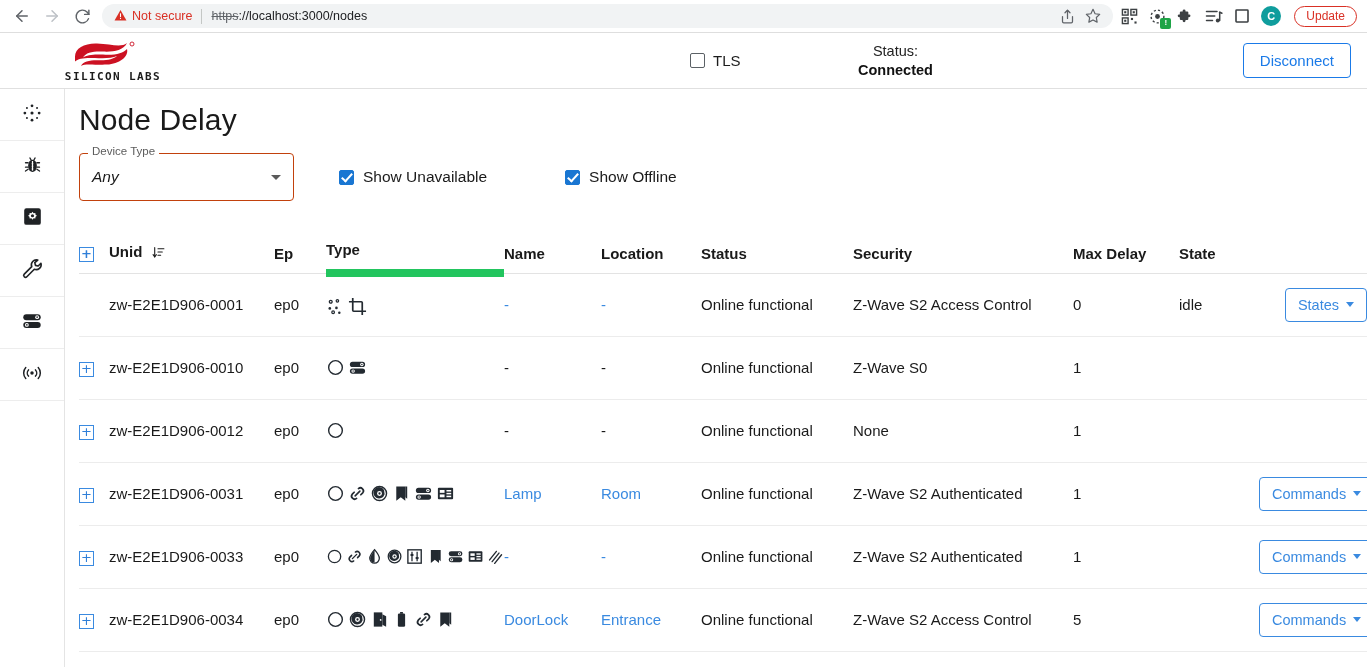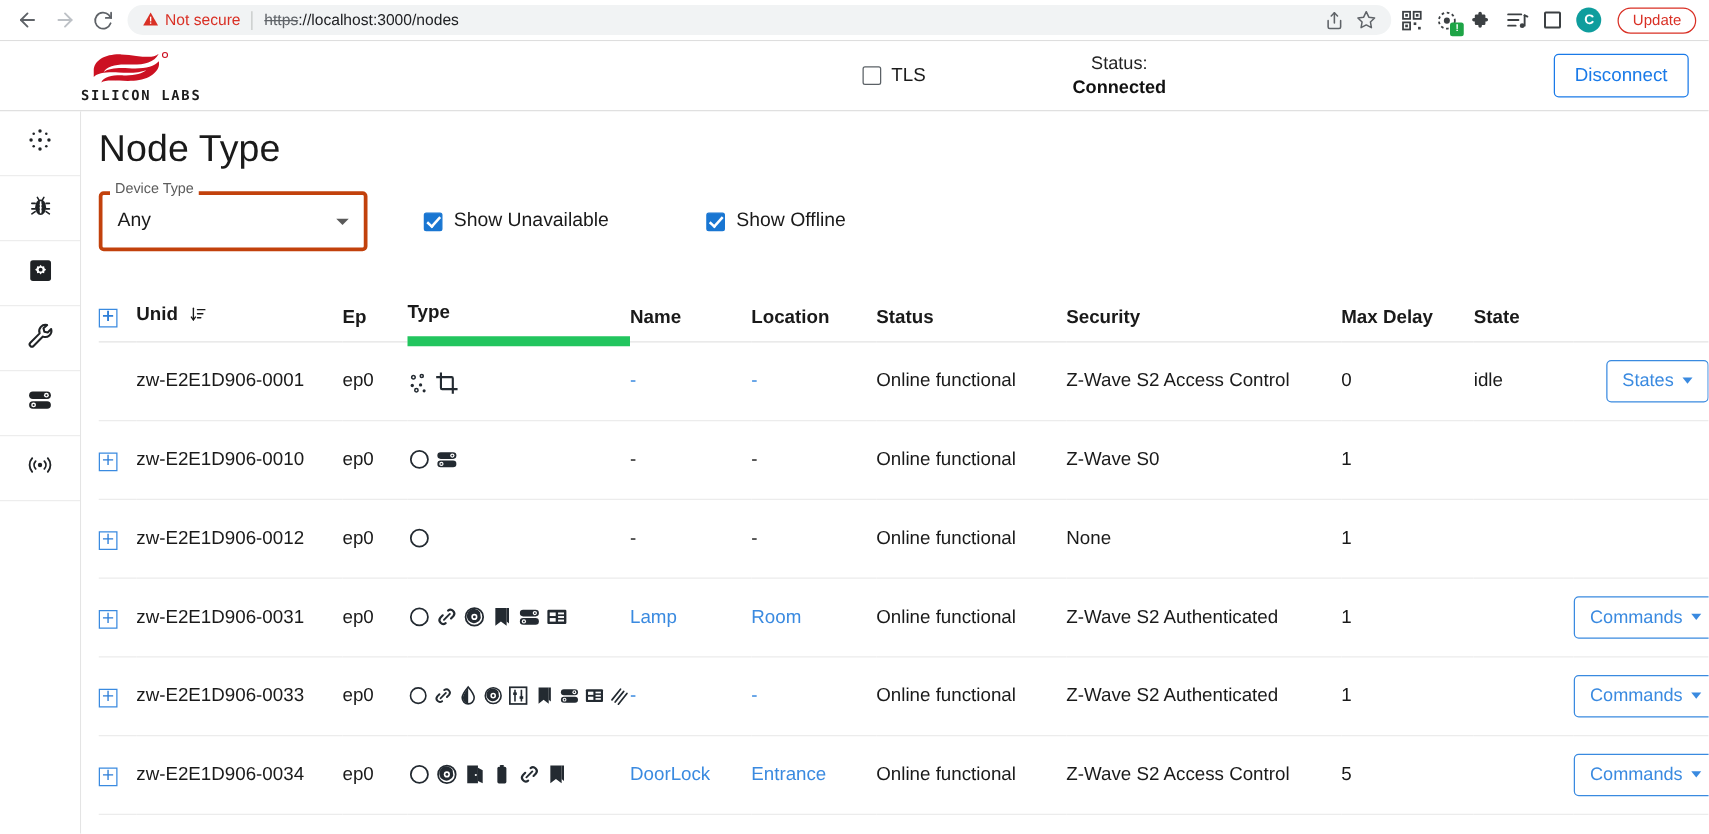--- a/index.html
+++ b/index.html
@@ -195,28 +195,29 @@
 
   
   .filters { display: flex; align-items: center; height: 60px; }
   .select-wrap {
     position: relative;
     width: 215px; height: 48px;
     margin-right: 45px;
   }
   .select-box {
     width: 100%; height: 100%;
-    border: 3px solid #c2410c;
+    border: 1px solid #c2410c;
     border-radius: 4px;
     display: flex; align-items: center;
     padding: 0 12px;
     font-size: 15.5px;
     color: #1a1a1a;
     cursor: pointer;
     background: #fff;
+    font-style: italic;
   }
   .select-legend {
     position: absolute;
     top: -8px; left: 9px;
     background: #fff;
     padding: 0 4px;
     font-size: 11.5px;
     color: #5c5c5c;
   }
   .caret-down {
@@ -499,21 +500,21 @@
           <path d="M8.2 8.6a5 5 0 0 0 0 6.8"></path>
             <path d="M15.8 8.6a5 5 0 0 1 0 6.8"></path>
           <path d="M5.2 6a9 9 0 0 0 0 12"></path>
             <path d="M18.8 6a9 9 0 0 1 0 12"></path>
         </svg>
       </span>
     </div>
   </div>
 
   <div class="main">
-    <h1 class="page-title">Node Type</h1>
+    <h1 class="page-title">Node Delay</h1>
 
     <div class="filters">
       <div class="select-wrap">
         <div class="select-legend">Device Type</div>
         <div class="select-box">
           <span>Any</span>
           <span class="caret-down"></span>
         </div>
       </div>
 

